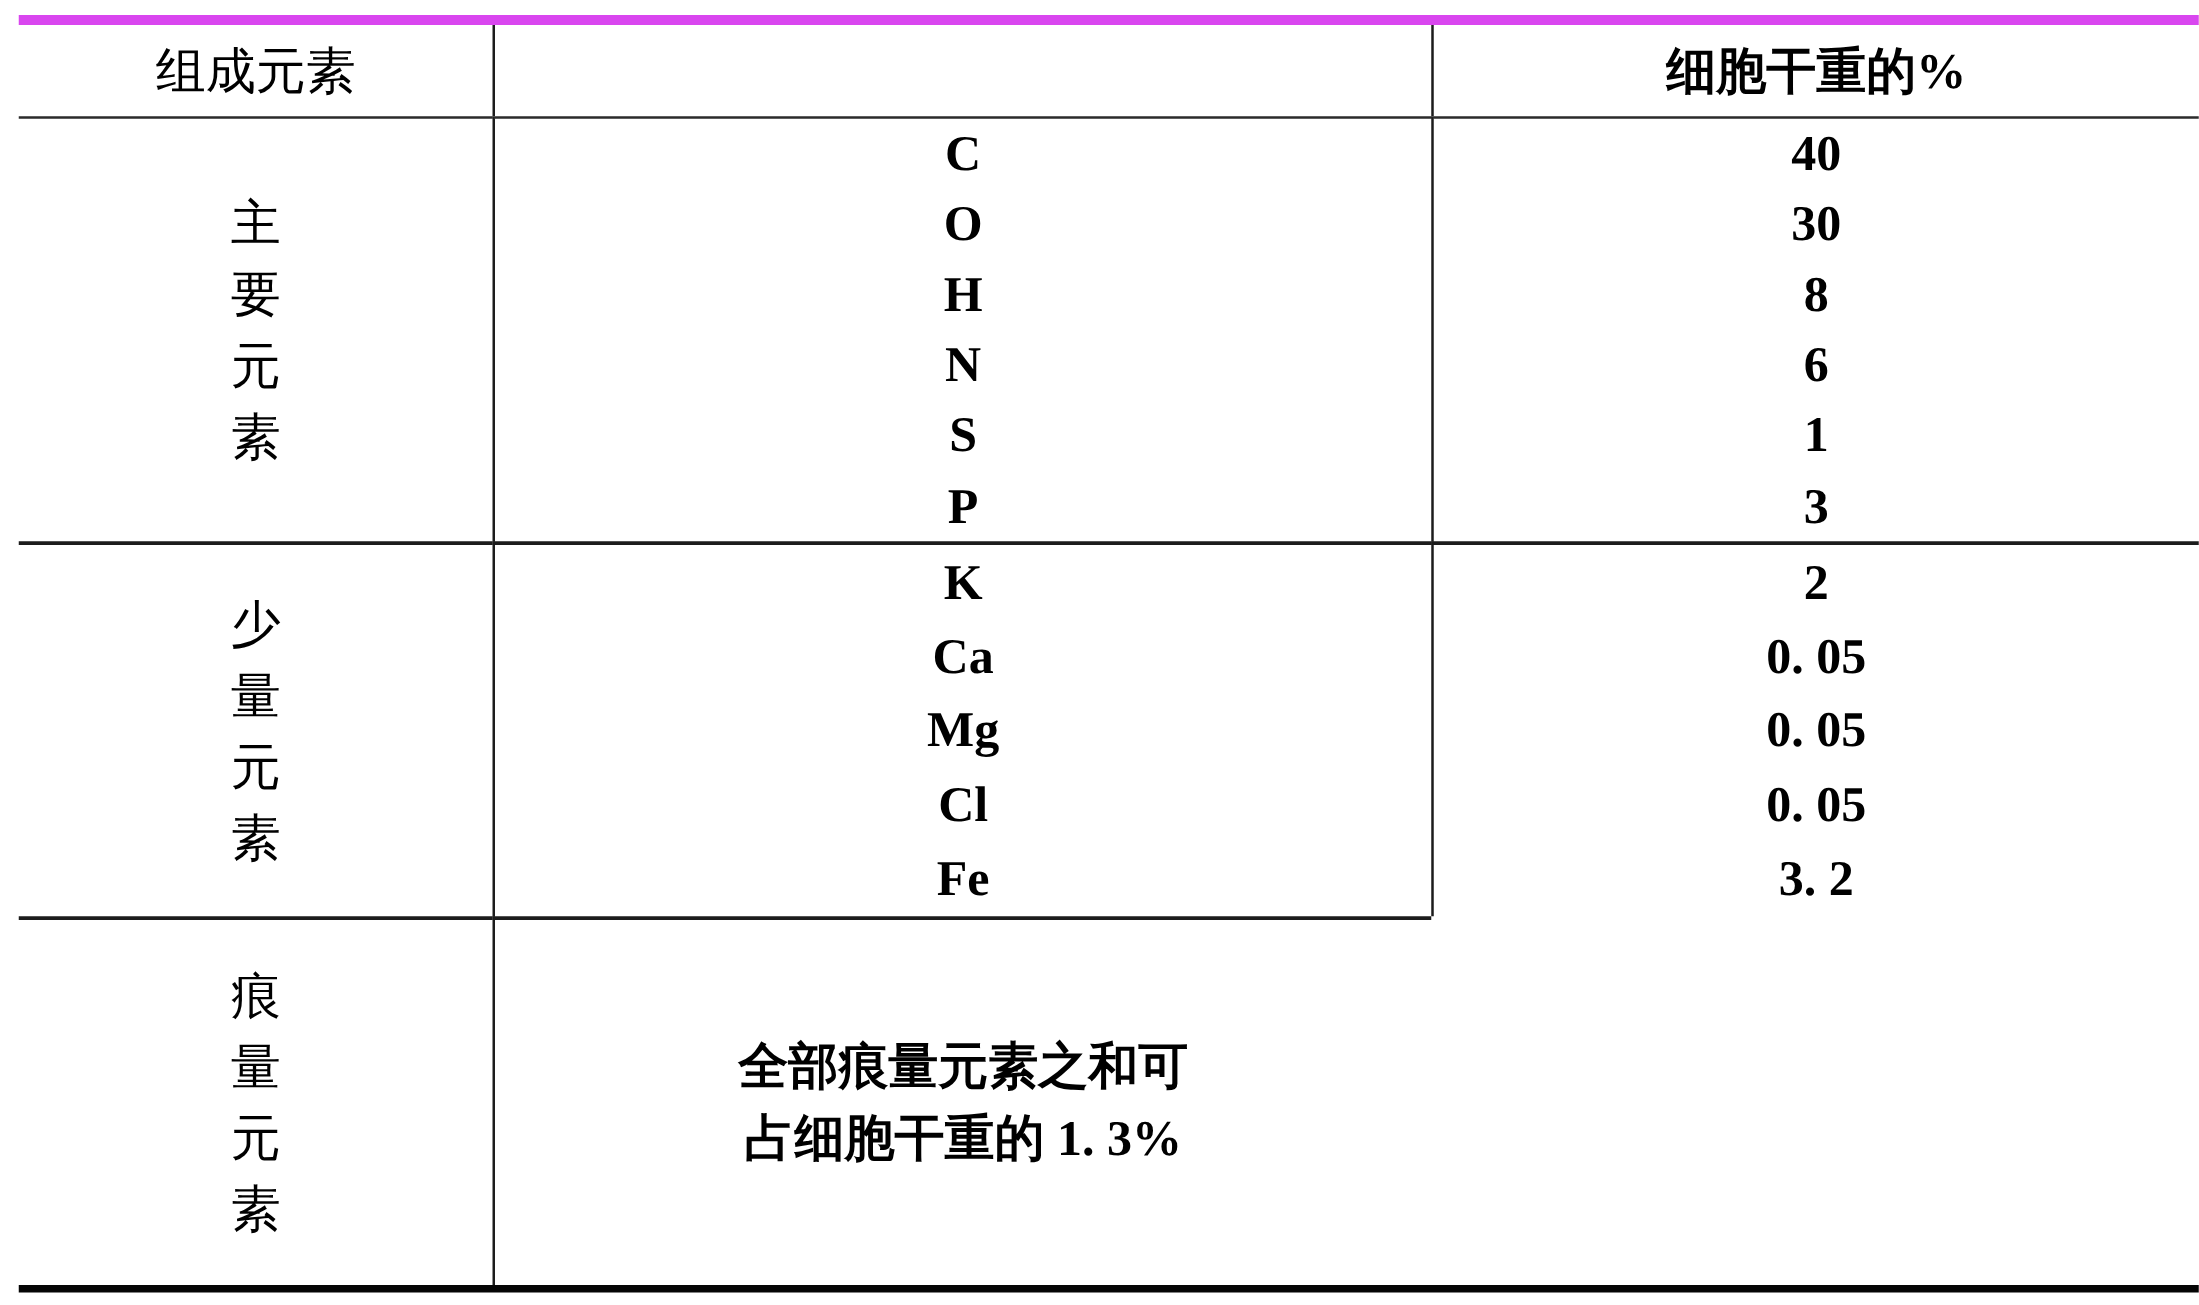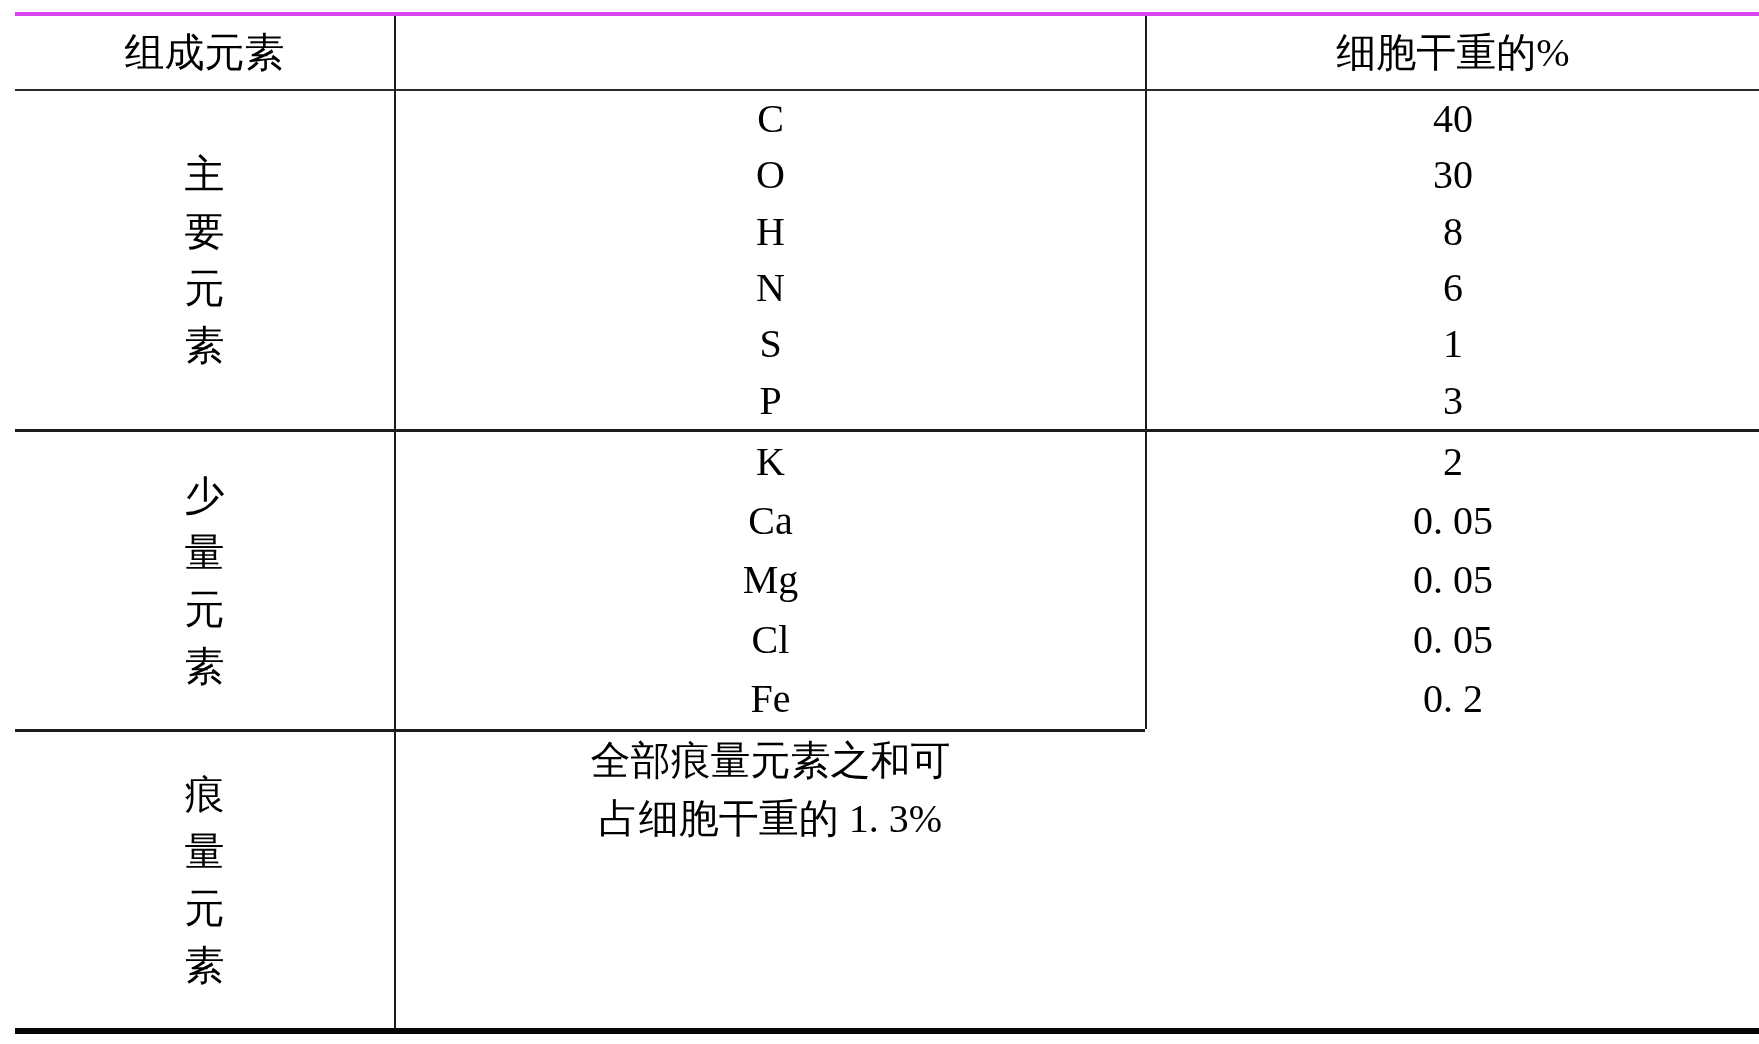--- a/index.html
+++ b/index.html
@@ -8,47 +8,47 @@
     width: 1759px; height: 1044px;
     background: #ffffff;
     overflow: hidden;
     font-family: "Liberation Serif", "DejaVu Serif", serif;
     color: #000000;
   }
   .tbl {
     position: absolute;
     left: 15px; top: 12px; right: 0;
     height: 1022px;
-    border-top: 4px solid #d946ef;
+    border-top: 8px solid #d946ef;
     border-bottom: 6px solid #050505;
     display: grid;
     grid-template-columns: 379px 751px 1fr;
     grid-template-rows: 73px 340px 300px 1fr;
   }
   .cell {
     display: flex;
     align-items: center;
     justify-content: center;
     font-size: 40px;
     overflow: hidden;
   }
   
-  .vline { border-left: 2px solid #1c1c1c; }
+  .vline { border-left: 2px solid #1c1c1c; font-weight: bold; }
   
   .rule-head { border-top: 2px solid #2b2b2b; }
   
   .rule-group { border-top: 3px solid #1c1c1c; }
   
   .vlabel { flex-direction: column; justify-content: center; }
   .vlabel span { display: block; line-height: 57px; text-align: center; }
   
   .stack { flex-direction: column; justify-content: space-around; align-items: center; }
   .stack span { display: block; line-height: 1; text-align: center; }
   
-  .note { flex-direction: column; justify-content: flex-start; }
+  .note { flex-direction: column; justify-content: center; }
   .note span { display: block; line-height: 58px; text-align: center; }
 </style>
 </head>
 <body>
 
 <div class="tbl">
 
   <div class="cell">
     <span>组成元素</span>
   </div>
@@ -93,21 +93,21 @@
     <span>Ca</span>
     <span>Mg</span>
     <span>Cl</span>
     <span>Fe</span>
   </div>
   <div class="cell rule-group vline stack">
     <span>2</span>
     <span>0. 05</span>
     <span>0. 05</span>
     <span>0. 05</span>
-    <span>0. 2</span>
+    <span>3. 2</span>
   </div>
 
   <div class="cell rule-group vlabel">
     <span>痕</span>
     <span>量</span>
     <span>元</span>
     <span>素</span>
   </div>
   <div class="cell rule-group vline note">
     <span>全部痕量元素之和可</span>

